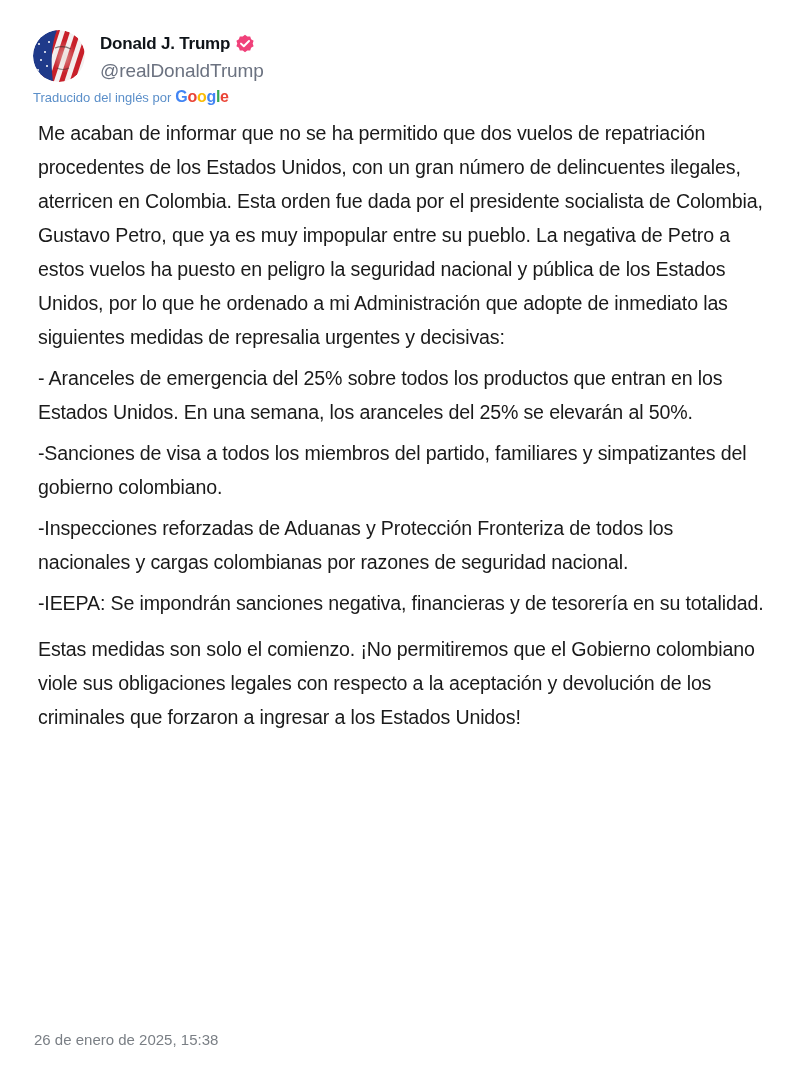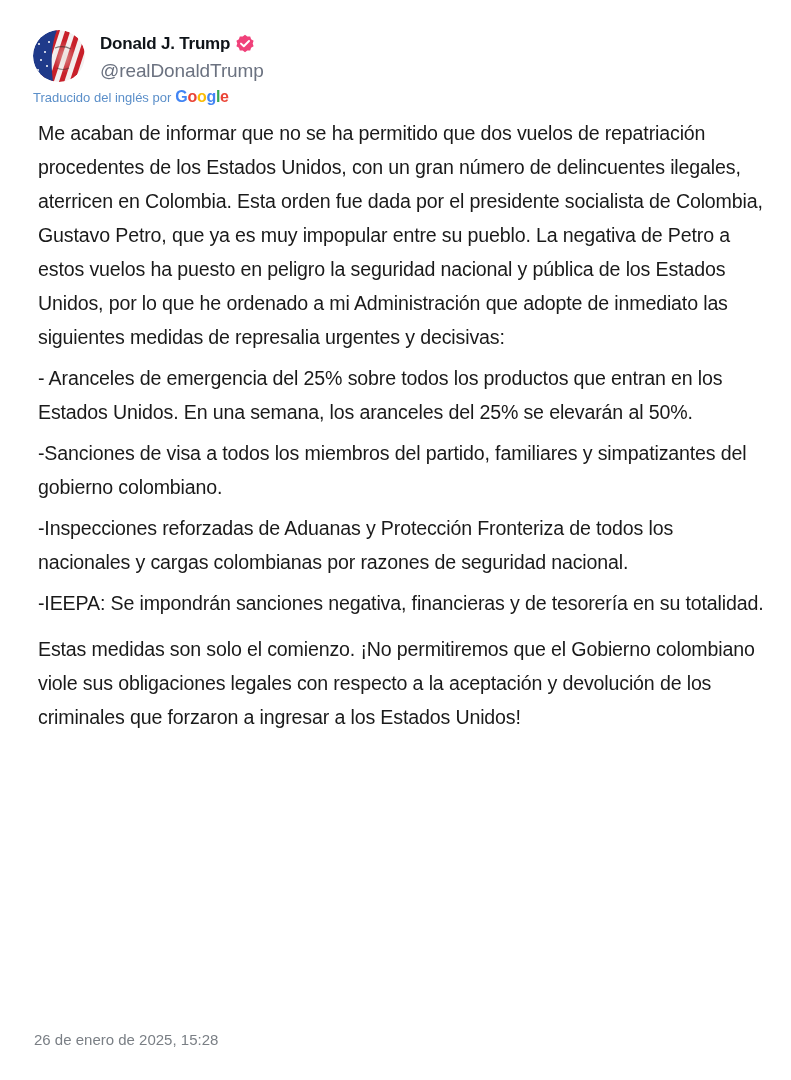--- a/index.html
+++ b/index.html
@@ -80,15 +80,15 @@
 
   <div class="body">
     <p class="para">Me acaban de informar que no se ha permitido que dos vuelos de repatriación procedentes de los Estados Unidos, con un gran número de delincuentes ilegales, aterricen en Colombia. Esta orden fue dada por el presidente socialista de Colombia, Gustavo Petro, que ya es muy impopular entre su pueblo. La negativa de Petro a estos vuelos ha puesto en peligro la seguridad nacional y pública de los Estados Unidos, por lo que he ordenado a mi Administración que adopte de inmediato las siguientes medidas de represalia urgentes y decisivas:</p>
     <p class="para gap-s">- Aranceles de emergencia del 25% sobre todos los productos que entran en los Estados Unidos. En una semana, los aranceles del 25% se elevarán al 50%.</p>
     <p class="para gap-s">-Sanciones de visa a todos los miembros del partido, familiares y simpatizantes del gobierno colombiano.</p>
     <p class="para gap-s">-Inspecciones reforzadas de Aduanas y Protección Fronteriza de todos los nacionales y cargas colombianas por razones de seguridad nacional.</p>
     <p class="para gap-s">-IEEPA: Se impondrán sanciones negativa, financieras y de tesorería en su totalidad.</p>
     <p class="para gap-m">Estas medidas son solo el comienzo. ¡No permitiremos que el Gobierno colombiano viole sus obligaciones legales con respecto a la aceptación y devolución de los criminales que forzaron a ingresar a los Estados Unidos!</p>
   </div>
 
-  <div class="timestamp">26 de enero de 2025, 15:28</div>
+  <div class="timestamp">26 de enero de 2025, 15:38</div>
 
 </div>
 
 </body></html>

